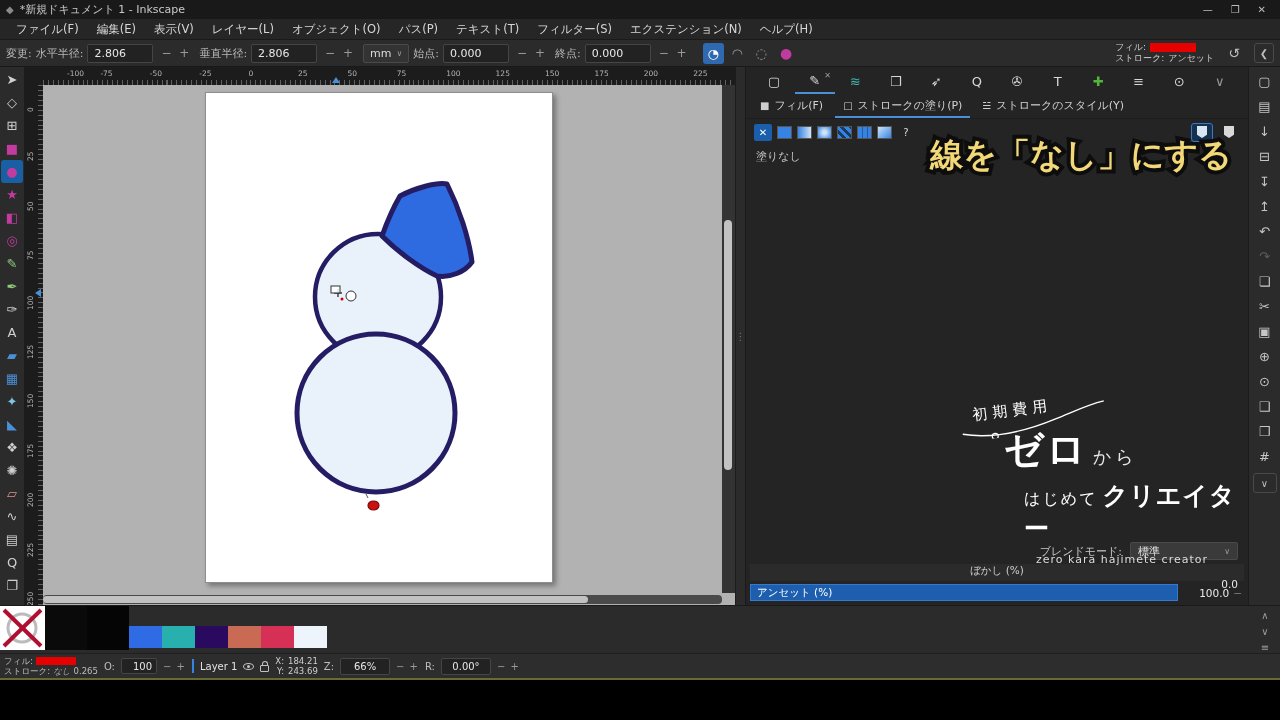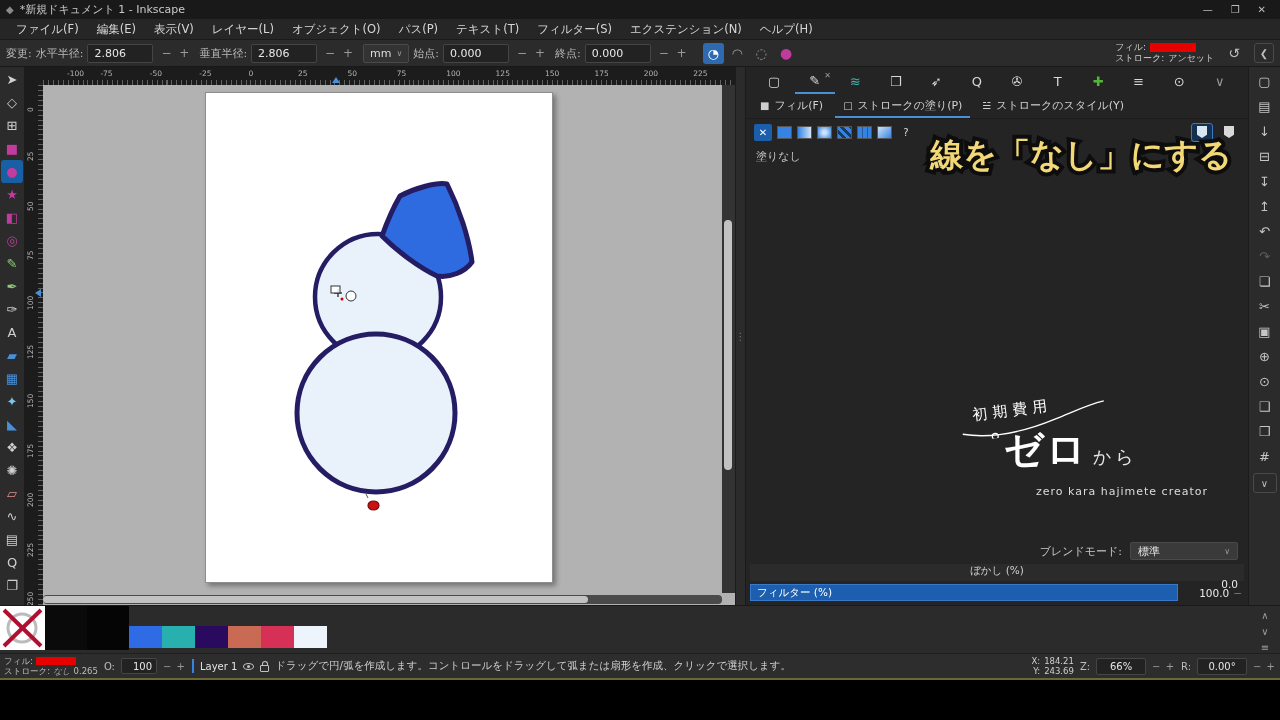--- a/index.html
+++ b/index.html
@@ -417,40 +417,44 @@
           <span class="txt">初期費用</span>
           <svg width="150" height="26" style="position:absolute;left:-14px;top:10px">
             <path d="M2,18 C30,26 60,24 96,14 C112,10 128,4 146,2" stroke="#fff" stroke-width="1.4" fill="none"></path>
             <circle cx="34" cy="24" r="3" stroke="#fff" stroke-width="1.2" fill="none"></circle>
           </svg>
         </div>
         <div class="logo-main">
           <span class="big">ゼロ</span>
           <span class="small">から</span>
         </div>
+        <div class="logo-sub">
+          <span class="small">はじめて</span>
+          <span class="big">クリエイター</span>
+        </div>
         <div class="logo-roman">zero kara hajimete creator</div>
       </div>
 
       <div class="dock-spacer"></div>
 
       <div class="blend-row">
         <span>ブレンドモード:</span>
         <span class="blend-box">
           <span>標準</span>
           <span style="font-size:8px;color:#9a9a9a">∨</span>
         </span>
       </div>
       <div class="blur-row">
         <span>ぼかし (%)</span>
         <span class="val">0.0</span>
         <span class="st">− +</span>
       </div>
       <div class="op-row">
         <div class="op-bar">
-          <span>フィルター (%)</span>
+          <span>アンセット (%)</span>
         </div>
         <div class="op-val">
           <span>100.0</span>
           <span class="st">−</span>
         </div>
       </div>
     </div>
 
     <div class="commandbar" id="commandbar">
         <div class="cmd">▢</div>
@@ -508,21 +512,20 @@
         <span>0.265</span>
       </div>
     </div>
     <span>O:</span>
     <span class="o-box">100</span>
     <span class="st2">− +</span>
     <span class="lbar"></span>
     <span style="color:#e2e2e2">Layer 1</span>
     <span class="eye-ic"></span>
     <span class="lock-ic"></span>
-    <span class="status-msg">ドラッグで円/弧を作成します。コントロールをドラッグして弧または扇形を作成、クリックで選択します。</span>
     <div class="xy">
       <span>X:</span>
         <span>184.21</span>
       <span>Y:</span>
         <span>243.69</span>
     </div>
     <span>Z:</span>
     <span class="zr-box">66%</span>
     <span class="st2">− +</span>
     <span>R:</span>

